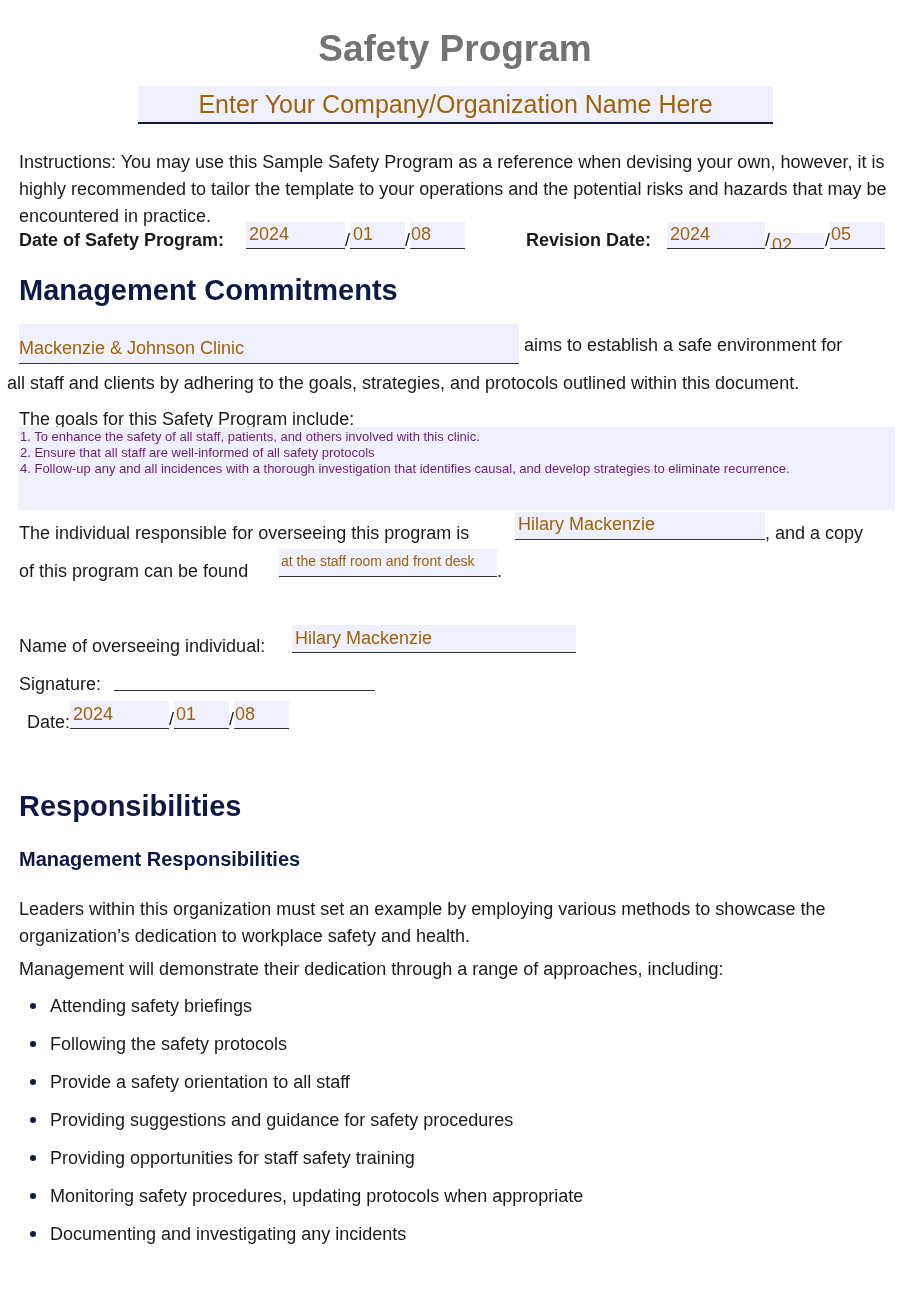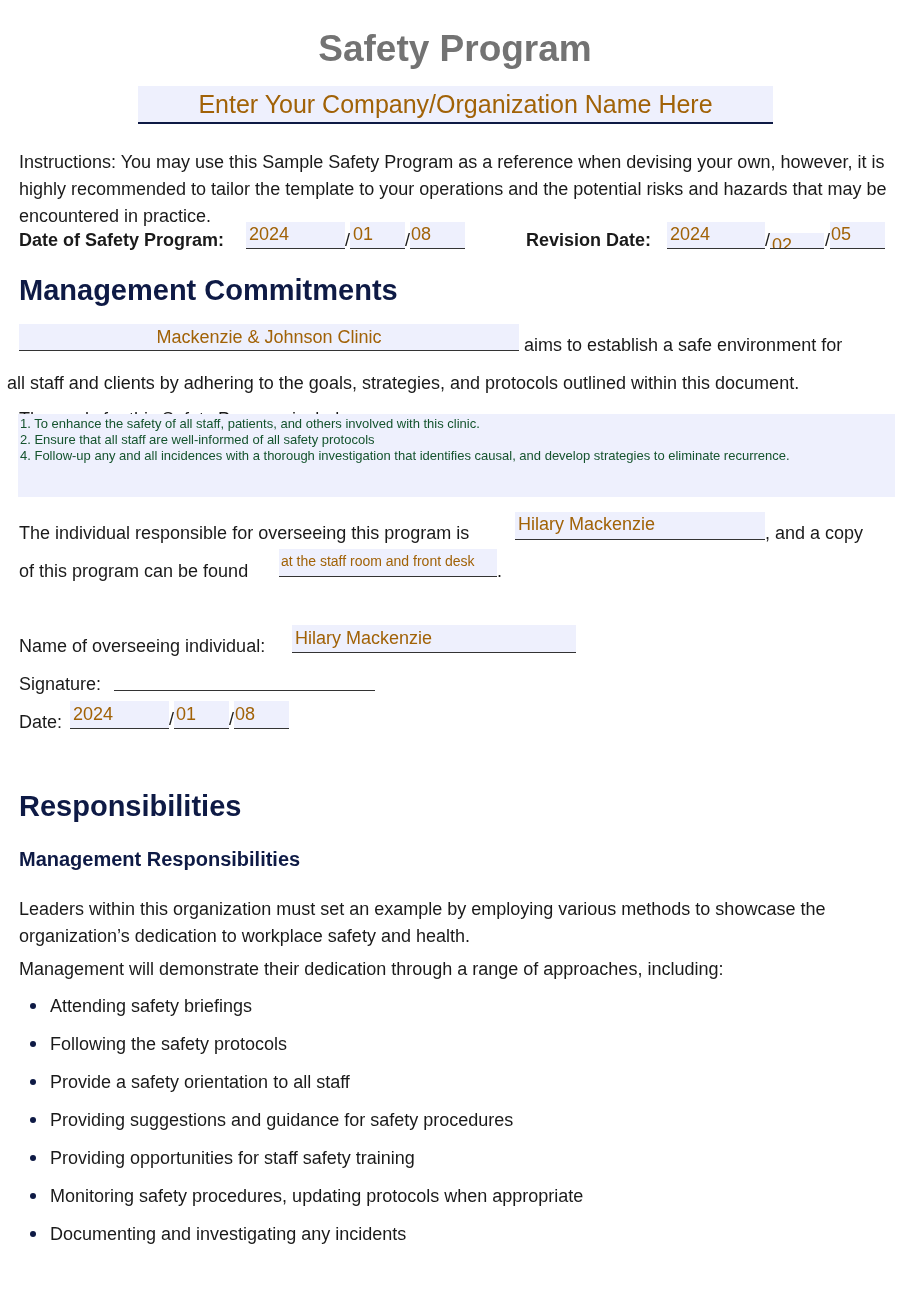--- a/index.html
+++ b/index.html
@@ -23,23 +23,23 @@
     .body-text { font-size: 18px; line-height: 27px; color: #1a1a1a; }
     .slash { position: absolute; font-size: 18px; color: #1a1a1a; }
     h1.title {
       position: absolute; left: 0; width: 910px; top: 28px;
       text-align: center; font-size: 37px; font-weight: bold; color: #737373;
     }
     .h2 { position: absolute; left: 19px; font-size: 29px; font-weight: bold; color: #0e1a45; }
     .h3 { position: absolute; left: 19px; font-size: 20px; font-weight: bold; color: #0e1a45; }
     .bold-label { font-weight: bold; font-size: 18px; color: #1a1a1a; position: absolute; }
     .goals-box {
-      position: absolute; left: 18px; top: 414px; width: 877px; height: 83px;
+      position: absolute; left: 18px; top: 427px; width: 877px; height: 83px;
       background: #eef0fd;
-      font-size: 13px; line-height: 16px; color: #14532d; padding: 2px 0 0 2px;
+      font-size: 13px; line-height: 16px; color: #701a75; padding: 2px 0 0 2px;
     }
     .bullets { position: absolute; left: 30px; top: 993px; list-style: none; }
     .bullets li { position: relative; font-size: 18px; height: 38px; line-height: 26px; padding-left: 20px; color: #1a1a1a; }
     .bullets li .dot {
       position: absolute; left: 0; top: 10px; width: 6px; height: 6px; border-radius: 50%; background: #0e1a45;
     }
     .sig-line { position: absolute; border-bottom: 1.5px solid #333; }
   </style>
 </head>
 <body>
@@ -73,21 +73,21 @@
 <div class="field" style="left:770px; top:222px; width:54px; height:16px; font-size:18px; padding:3px 0 0 2px;margin-top:11px;">
   <span>02</span>
 </div>
 <span class="slash" style="left:825px; top:230px;">/</span>
 <div class="field" style="left:830px; top:222px; width:55px; height:27px; font-size:18px; padding:3px 0 0 1px;">
   <span>05</span>
 </div>
 
 <div class="h2" style="top:274px;">Management Commitments</div>
 
-<div class="field" style="left:19px; top:324px; width:500px; height:27px; font-size:18px; text-align:center; padding-top:4px;">
+<div class="field" style="left:19px; top:324px; width:500px; height:40px; font-size:18px; text-align:left; padding-top:15px;">
   <span>Mackenzie &amp; Johnson Clinic</span>
 </div>
 <span class="abs body-text" style="left:524px; top:332px;">aims to establish a safe environment for</span>
 <span class="abs body-text" style="left:7px; top:370px;">all staff and clients by adhering to the goals, strategies, and protocols outlined within this document.</span>
 
 <span class="abs body-text" style="left:19px; top:406px;">The goals for this Safety Program include:</span>
 <div class="goals-box">
   <div>1. To enhance the safety of all staff, patients, and others involved with this clinic.</div>
   <div>2. Ensure that all staff are well-informed of all safety protocols</div>
   <div>4. Follow-up any and all incidences with a thorough investigation that identifies causal, and develop strategies to eliminate recurrence.</div>
@@ -106,21 +106,21 @@
 <span class="abs body-text" style="left:497px; top:558px;">.</span>
 
 <span class="abs body-text" style="left:19px; top:633px;">Name of overseeing individual:</span>
 <div class="field" style="left:292px; top:625px; width:284px; height:28px; font-size:18px; padding:4px 0 0 3px;">
   <span>Hilary Mackenzie</span>
 </div>
 
 <span class="abs body-text" style="left:19px; top:671px;">Signature:</span>
 <div class="sig-line" style="left:114px; top:671px; width:261px; height:20px;"></div>
 
-<span class="abs body-text" style="left:19px; top:709px;">Date:</span>
+<span class="abs body-text" style="left:27px; top:709px;">Date:</span>
 <div class="field" style="left:70px; top:701px; width:99px; height:28px; font-size:18px; padding:4px 0 0 3px;">
   <span>2024</span>
 </div>
 <span class="slash" style="left:169px; top:709px;">/</span>
 <div class="field" style="left:174px; top:701px; width:55px; height:28px; font-size:18px; padding:4px 0 0 2px;">
   <span>01</span>
 </div>
 <span class="slash" style="left:229px; top:709px;">/</span>
 <div class="field" style="left:234px; top:701px; width:55px; height:28px; font-size:18px; padding:4px 0 0 1px;">
   <span>08</span>

